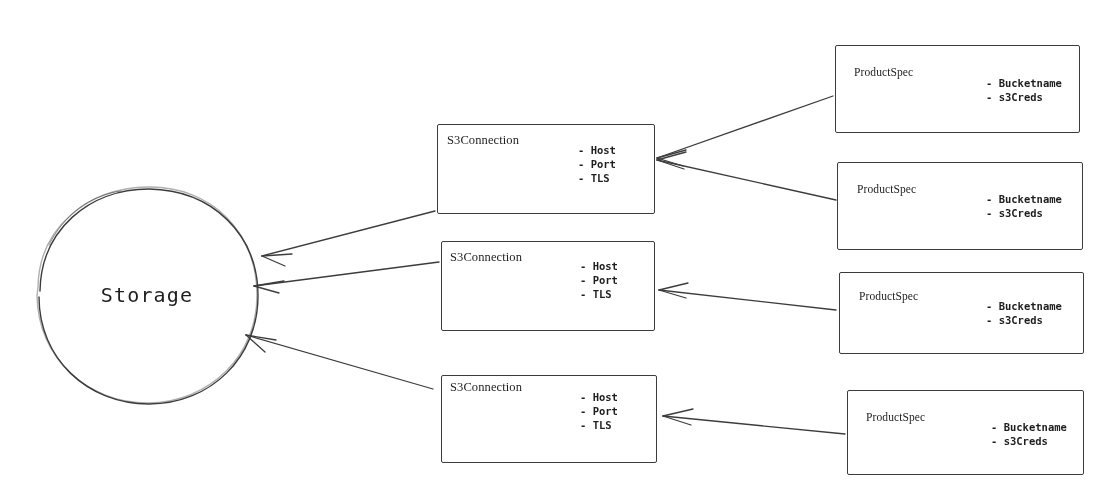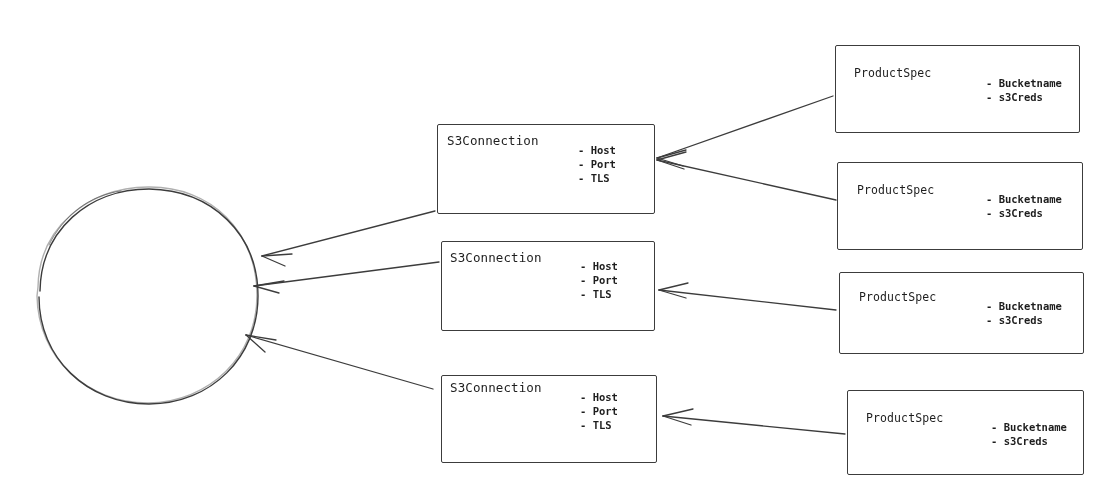--- a/index.html
+++ b/index.html
@@ -41,20 +41,21 @@
     border-radius: 2px;
     pointer-events: none;
     z-index: -1;
   }
   .node-title {
     position: absolute;
     font-size: 12.5px;
     color: #1e1e1e;
     letter-spacing: 0.1px;
     white-space: nowrap;
+    font-family: Liberation Serif, serif;
   }
   .node-fields {
     position: absolute;
     font-size: 10.5px;
     line-height: 14px;
     color: #1e1e1e;
     white-space: nowrap;
   }
   .node-fields div {
     white-space: nowrap;
@@ -145,20 +146,21 @@
     </g>
 
     <g>
       <path class="stroke" d="M 433 389 L 246 335"></path>
       <path class="stroke" d="M 246 335 L 276 340"></path>
       <path class="stroke" d="M 246 335 L 265 352"></path>
     </g>
 
   </svg>
 
+  <div class="circle-label" style="left:47px; top:283px; width:200px;">Storage</div>
 
   <div class="node-box" style="left:437px; top:124px; width:218px; height:90px;"></div>
   <div class="node-title" style="left:447px; top:133px;">S3Connection</div>
   <div class="node-fields" style="left:578px; top:143px;">
     <div>- Host</div>
     <div>- Port</div>
     <div>- TLS</div>
   </div>
 
   <div class="node-box" style="left:441px; top:241px; width:214px; height:90px;"></div>

